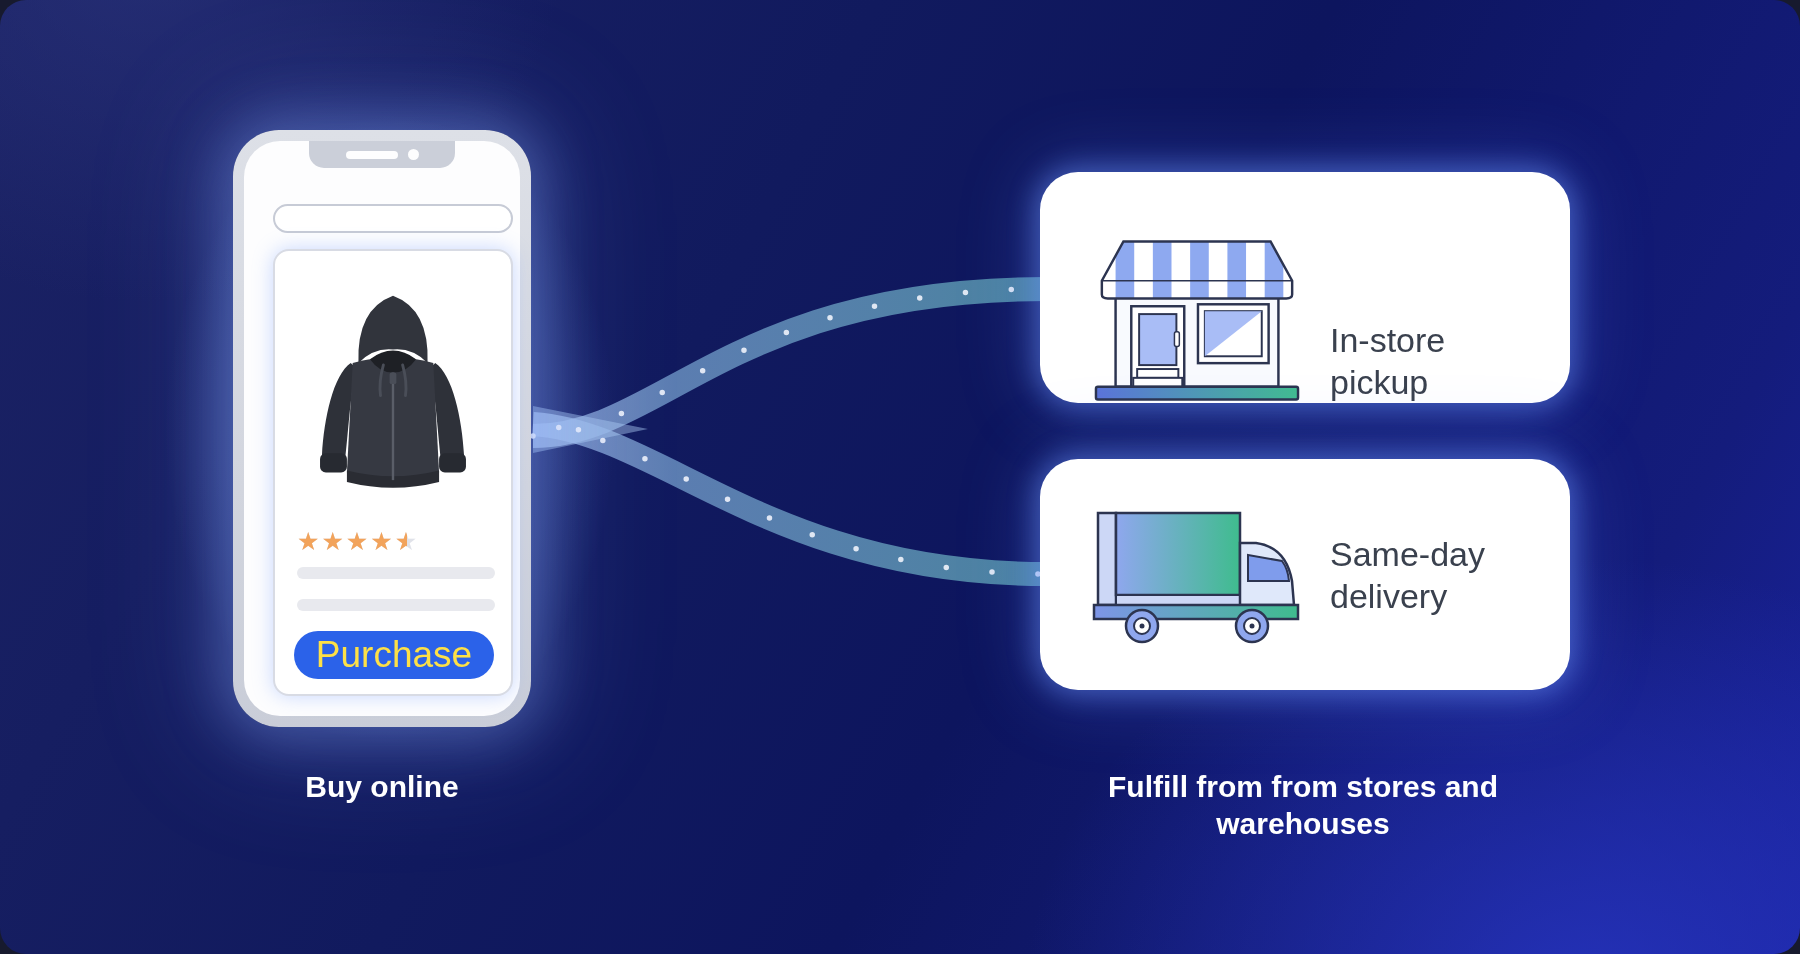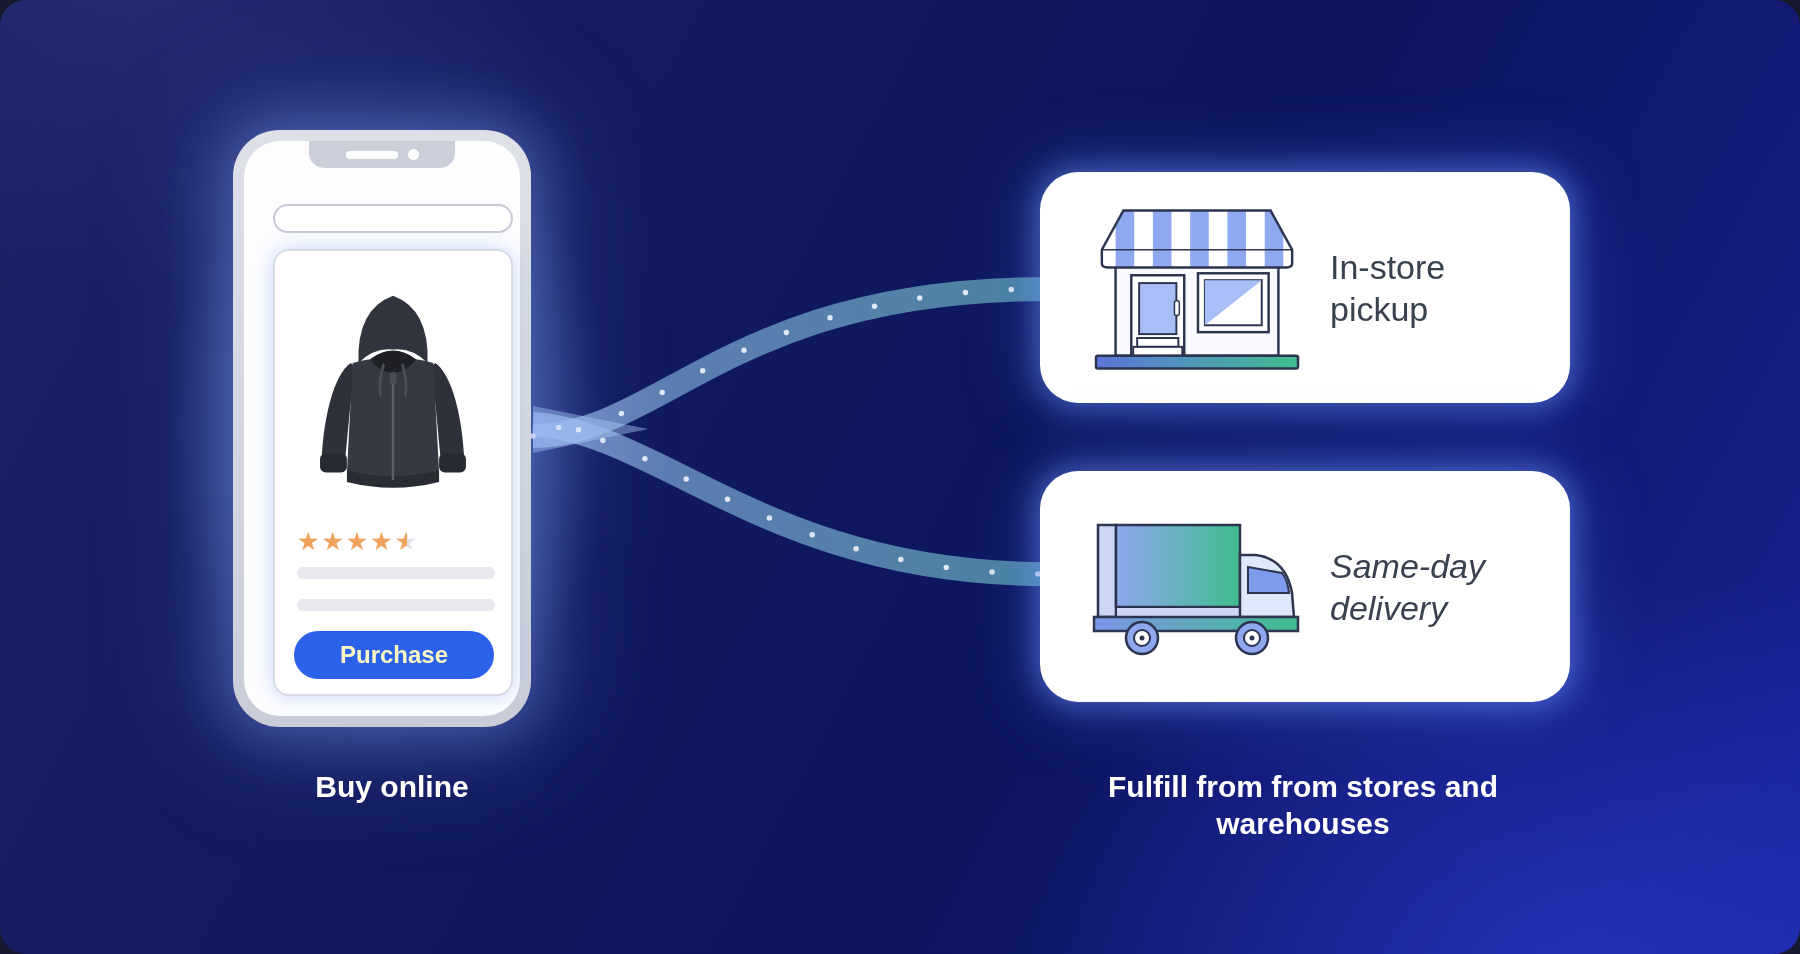--- a/index.html
+++ b/index.html
@@ -53,37 +53,37 @@
   .stars .bg { color: #e0e2e9; }
   .stars .fg { position: absolute; left: 0; top: 0; color: #f2a35b; overflow: hidden; white-space: nowrap; }
 
   .ph-line { position: absolute; left: 22px; width: 198px; height: 12px; background: #e8e9ee; border-radius: 6px; }
   .ph-line.l1 { top: 316px; }
   .ph-line.l2 { top: 348px; }
 
   .purchase-btn {
     position: absolute; left: 19px; top: 380px; width: 200px; height: 48px;
     background: #2b62e9; border: none; border-radius: 24px;
-    color: #fef9c3; font-size: 24px; font-weight: bold; font-family: "Liberation Sans", sans-serif;
+    color: #fde047; font-size: 37px; font-weight: normal; font-family: "Liberation Sans", sans-serif;
     display: flex; align-items: center; justify-content: center; cursor: pointer;
   }
 
   .caption { position: absolute; color: #ffffff; font-weight: bold; font-size: 30px; line-height: 37px; text-align: center; }
-  .caption-left  { left: 243px; top: 768px; width: 298px; }
+  .caption-left  { left: 233px; top: 768px; width: 298px; }
   .caption-right { left: 1073px; top: 768px; width: 460px; }
 
   
   .option-card {
     position: absolute; left: 1040px; width: 530px; height: 231px;
     background: #ffffff; border-radius: 38px;
     box-shadow: 0 0 26px 6px rgba(110,150,255,0.45), 0 0 70px 10px rgba(90,130,255,0.25);
     display: flex; align-items: center;
   }
-  .option-card.first  { top: 172px; }
-  .option-card.second { top: 471px; font-style: italic; }
+  .option-card.first  { top: 172px; align-items: flex-end; }
+  .option-card.second { top: 459px; }
   .option-icon { flex: 0 0 auto; margin-left: 42px; display: flex; align-items: center; justify-content: center; width: 230px; }
   .option-label {
     margin-left: 18px; width: 200px;
     color: #3a414e; font-size: 34px; line-height: 42px; font-weight: 400;
   }
 </style>
 </head>
 <body>
 
 <div class="canvas">

